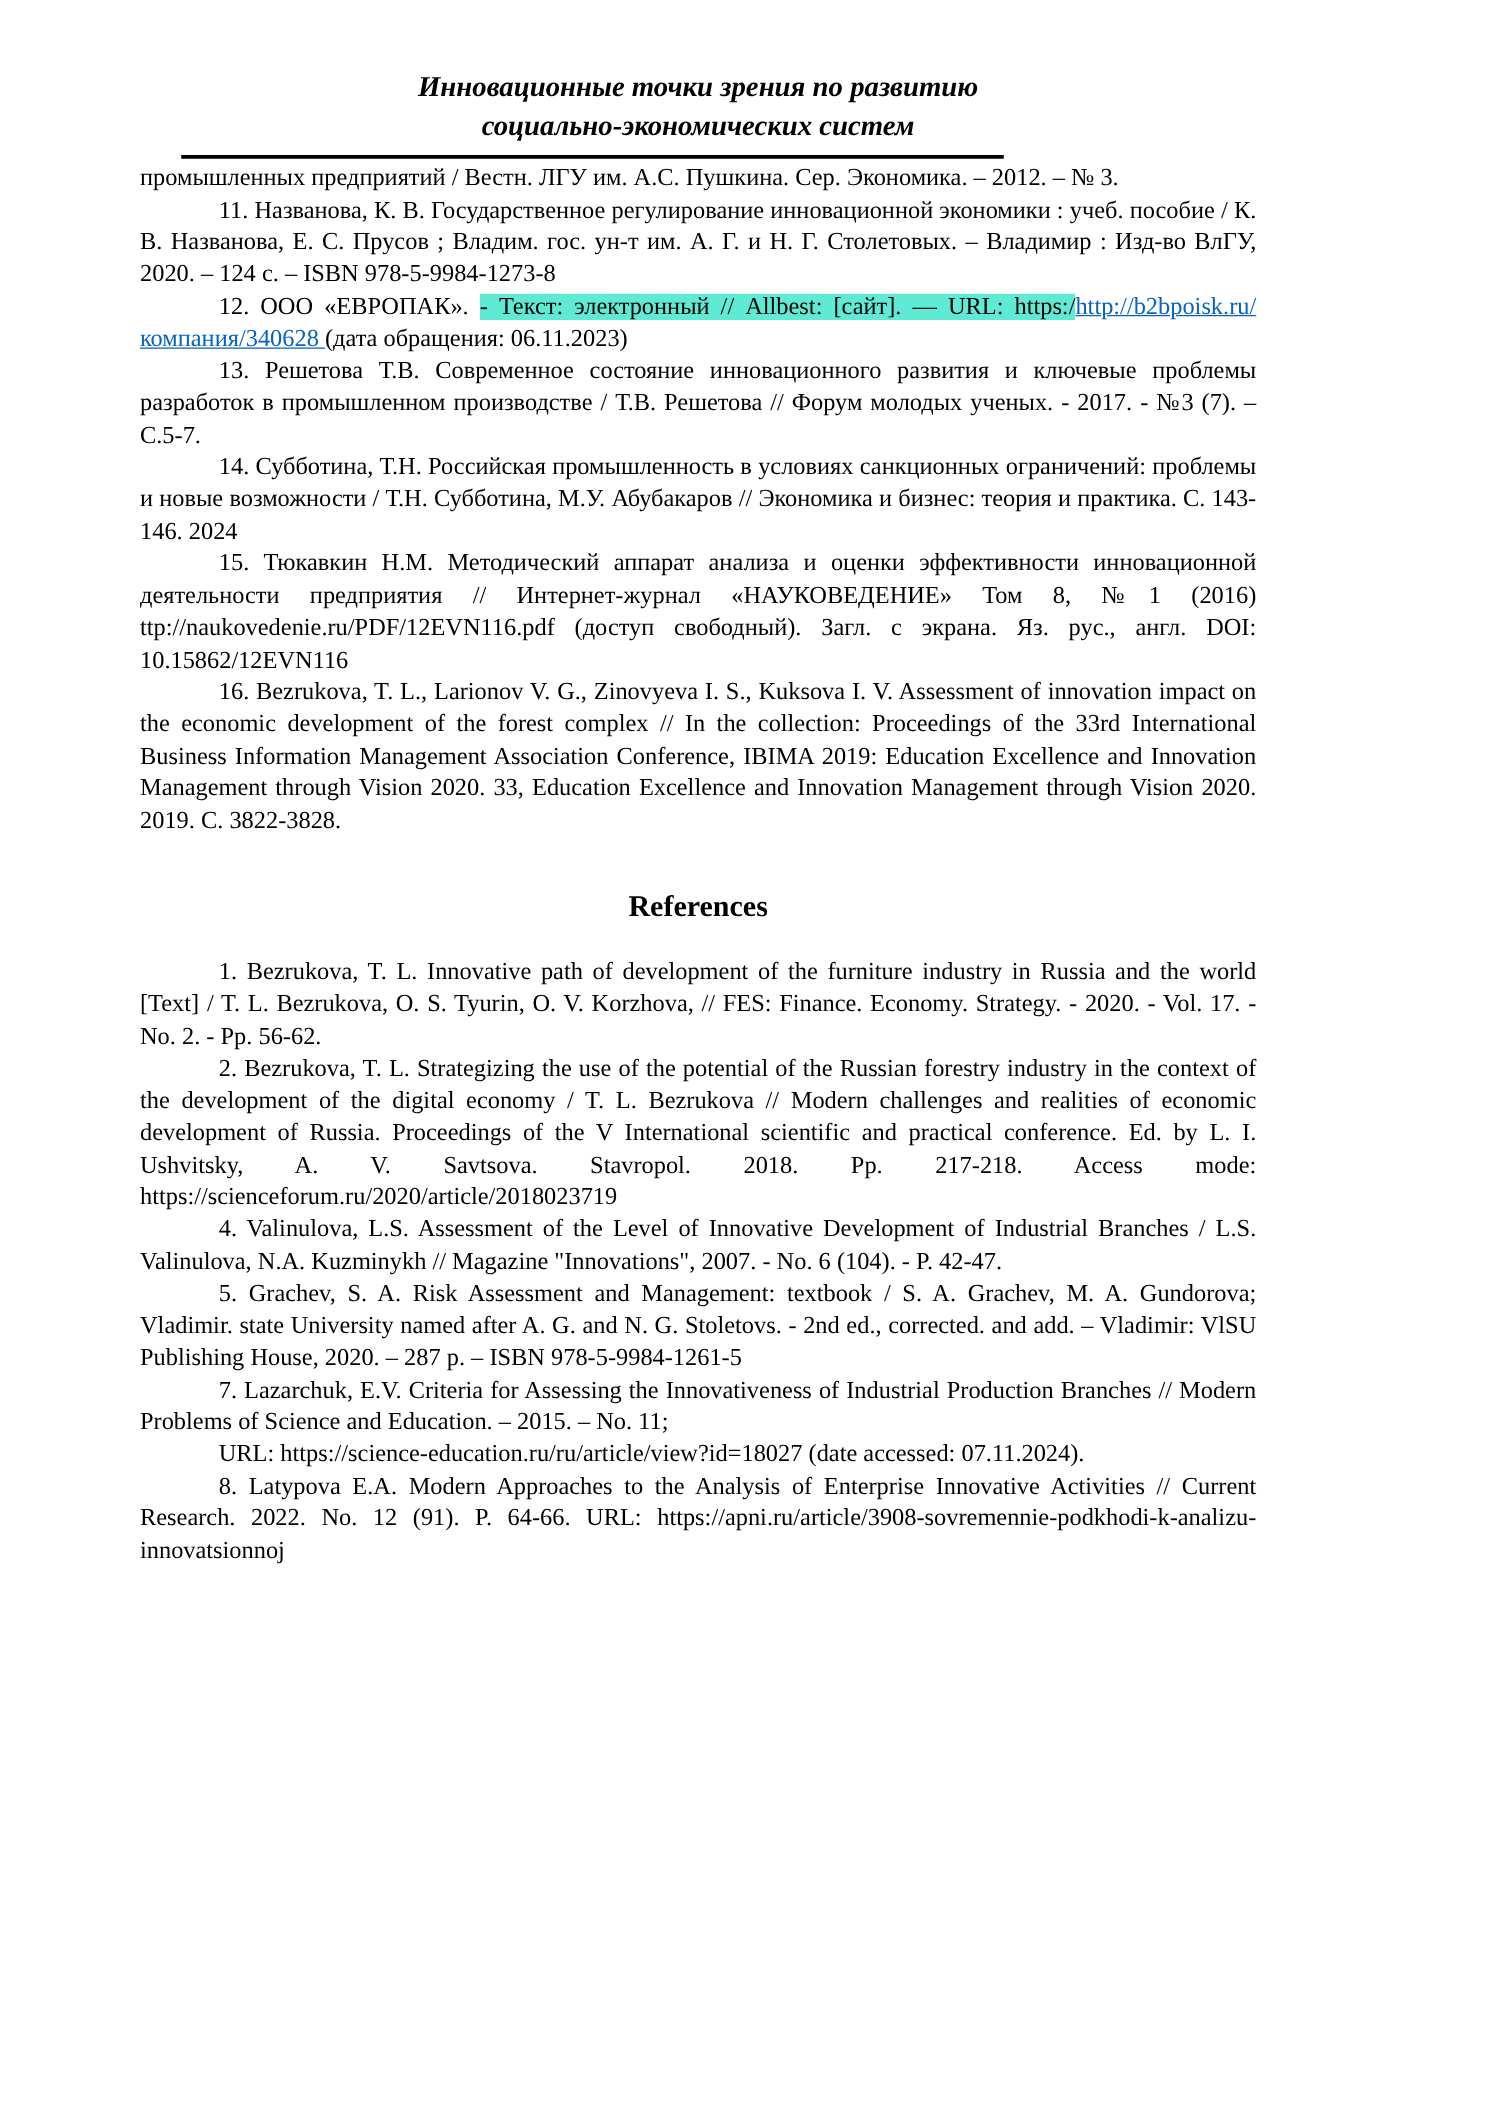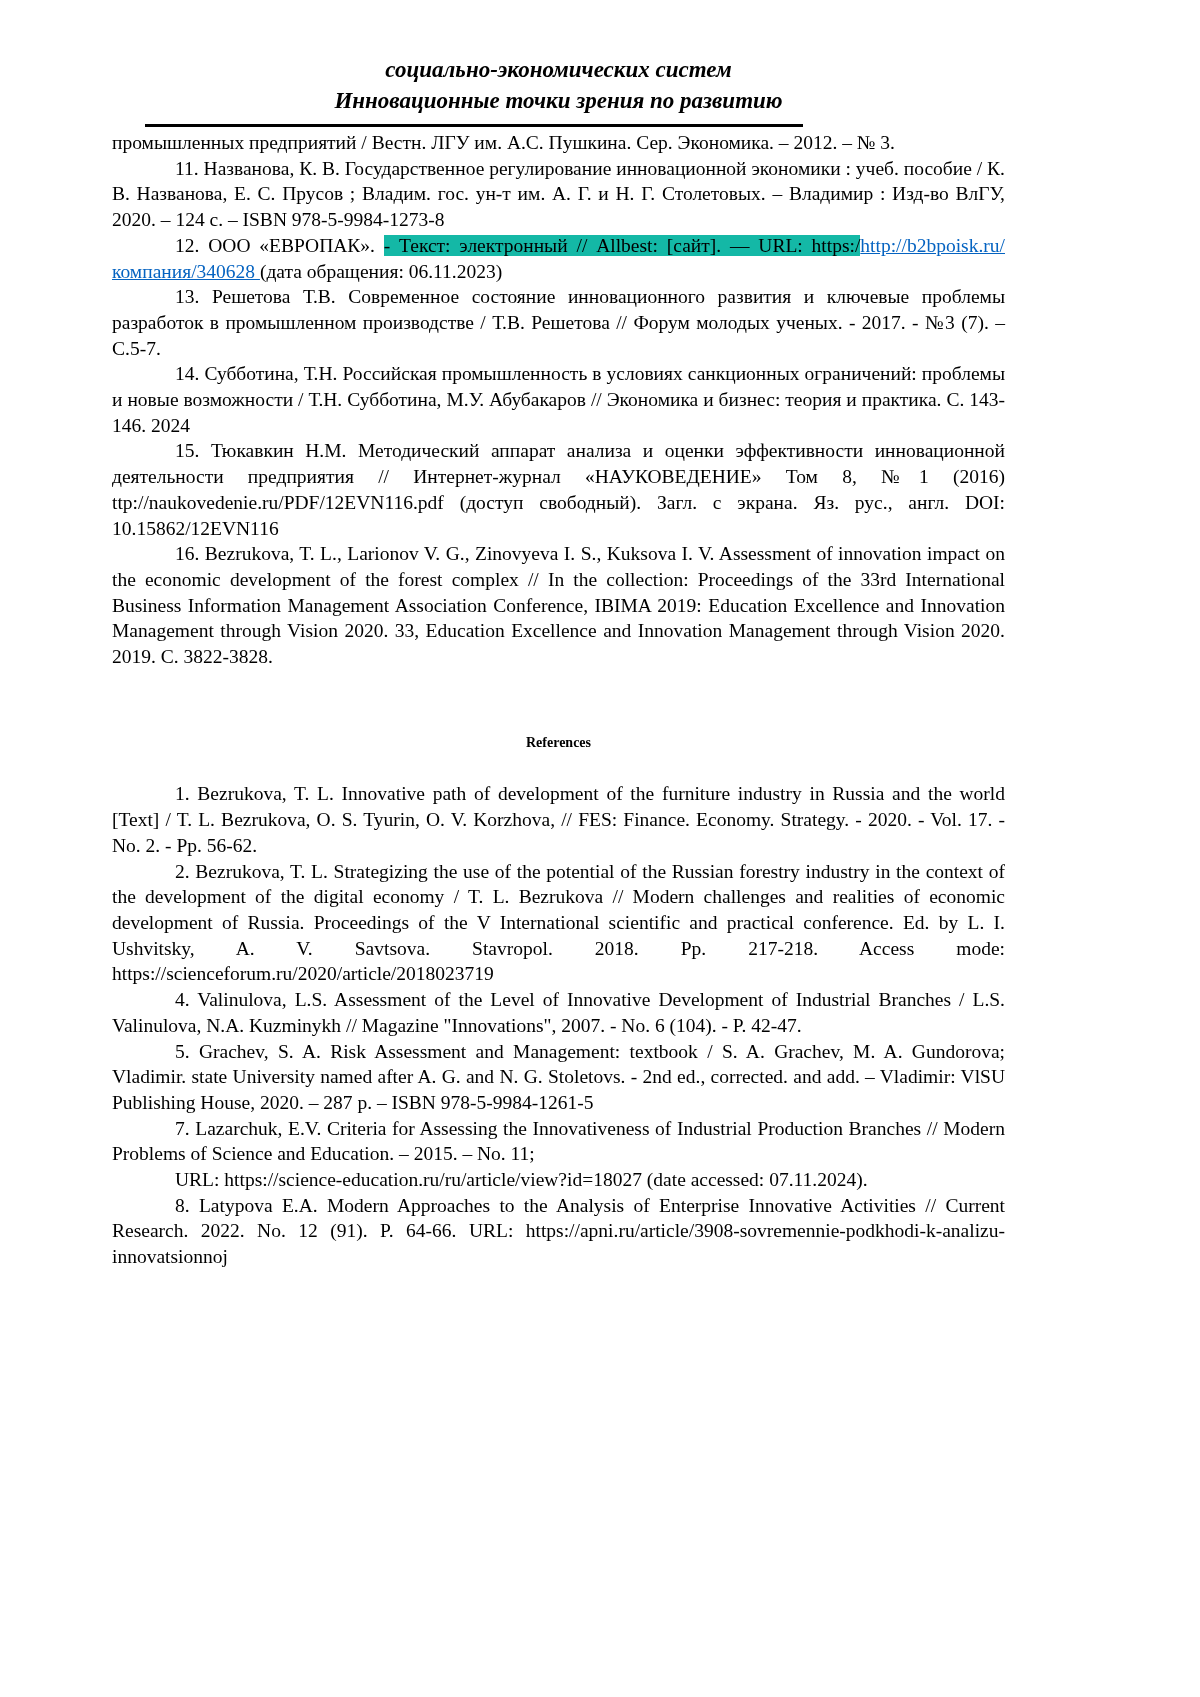--- a/index.html
+++ b/index.html
@@ -37,48 +37,48 @@
     text-align: justify;
   }
   #russian-refs { margin-top: 3px; }
   .ref-para {
     text-indent: 63px;
     text-align: justify;
   }
   .ref-para.no-indent { text-indent: 0; }
   .references-heading {
     text-align: center;
-    font-size: 14px;
+    font-size: 24px;
     line-height: 25.7px;
     font-weight: bold;
-    margin: 60px 0 26px 0;
+    margin: 44px 0 26px 0;
   }
-  .highlight { background: #14b8a6; }
+  .highlight { background: #5eead4; }
   .ref-link {
     color: #0563c1;
     text-decoration: underline;
     cursor: pointer;
   }
   .page-number {
     position: absolute;
     bottom: 60px;
     left: 112px;
     width: 893px;
     text-align: center;
     font-size: 19.5px;
   }
 </style>
 </head>
 <body>
 
 <div class="page">
 
   <div class="doc-header">
+    <div>Инновационные точки зрения по развитию</div>
     <div>социально-экономических систем</div>
-    <div>Инновационные точки зрения по развитию</div>
   </div>
 
   <div class="header-rule"></div>
 
   <div class="body-text" id="russian-refs">
       <p class="ref-para no-indent"><span>промышленных предприятий / Вестн. ЛГУ им. А.С. Пушкина. Сер. Экономика. – 2012. – № 3.</span></p>
       <p class="ref-para"><span>11. Названова, К. В. Государственное регулирование инновационной экономики : учеб. пособие / К. В. Названова, Е. С. Прусов ; Владим. гос. ун-т им. А. Г. и Н. Г. Столетовых. – Владимир : Изд-во ВлГУ, 2020. – 124 с. – ISBN 978-5-9984-1273-8</span></p>
       <p class="ref-para"><span>12. ООО «ЕВРОПАК». </span><span class="highlight">- Текст: электронный // Allbest: [сайт]. — URL: https:/</span><a class="ref-link" href="#">http://b2bpoisk.ru/компания/340628 </a><span>(дата обращения: 06.11.2023)</span></p>
       <p class="ref-para"><span>13. Решетова Т.В. Современное состояние инновационного развития и ключевые проблемы разработок в промышленном производстве / Т.В. Решетова // Форум молодых ученых. - 2017. - №3 (7). – С.5-7.</span></p>
       <p class="ref-para"><span>14. Субботина, Т.Н. Российская промышленность в условиях санкционных ограничений: проблемы и новые возможности / Т.Н. Субботина, М.У. Абубакаров // Экономика и бизнес: теория и практика. С. 143-146. 2024</span></p>

